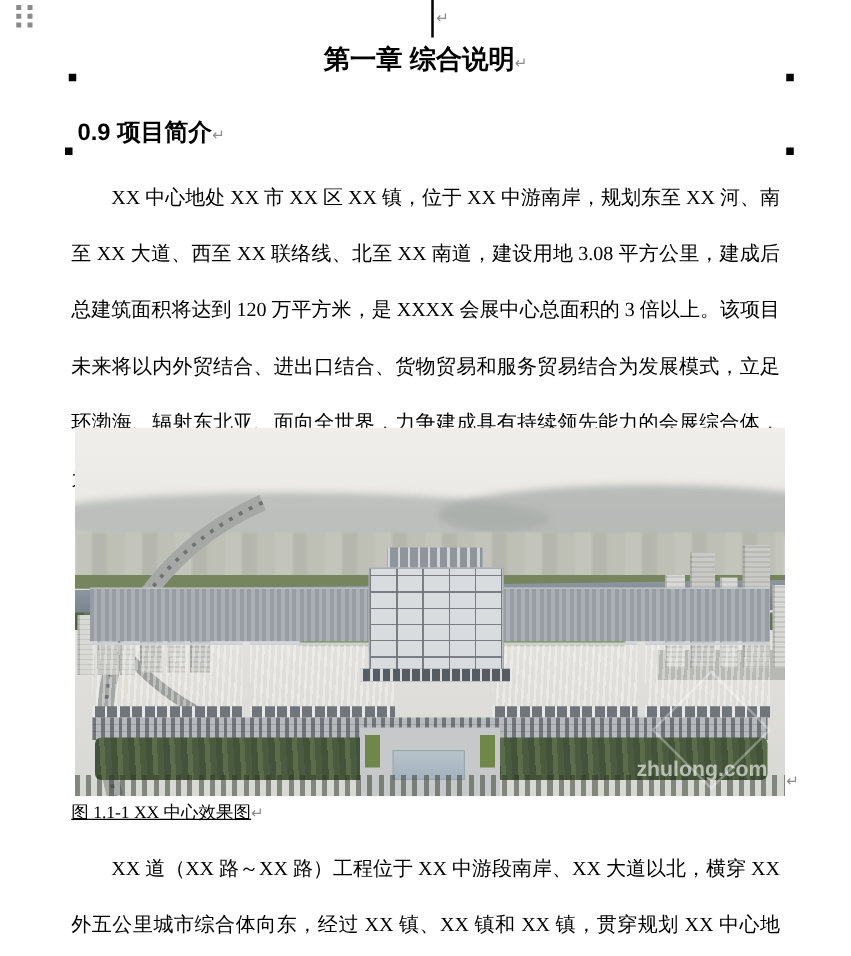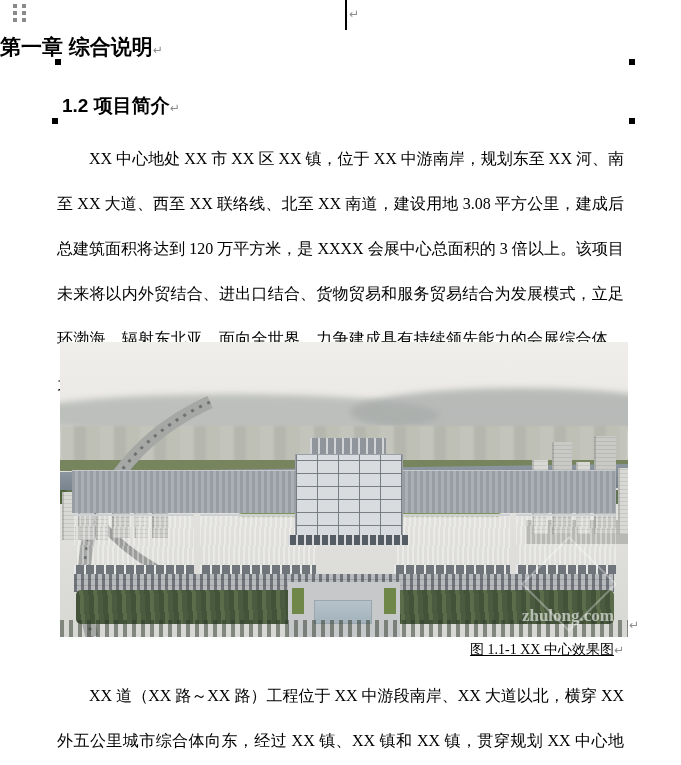--- a/index.html
+++ b/index.html
@@ -12,29 +12,29 @@
   
   .handle-dots { position:absolute; left:13px; top:4px; display:grid;
     grid-template-columns:repeat(2,4px); grid-template-rows:repeat(3,4px); gap:3px 5px; cursor:move; }
   .handle-dots i { width:4px; height:4px; background:#8a8a8a; display:block; }
   .cursor-line { position:absolute; left:345px; top:0; width:2px; height:30px; background:#000; }
   .pilcrow { color:#8c8c8c; font-family:"DejaVu Sans",sans-serif; font-size:12px; font-weight:normal; }
   .pilcrow.abs { position:absolute; }
   .corner-square { position:absolute; width:6px; height:6px; background:#000; }
 
   
-  .chapter-title { position:absolute; left:0; right:0; top:33px; 
+  .chapter-title { position:absolute; left:0; right:0; top:33px; text-align:center;
     font-family:"Liberation Sans","DejaVu Sans",sans-serif; font-weight:bold; font-size:21px; }
   .section-heading { position:absolute; left:62px; top:93px;
     font-family:"Liberation Sans","DejaVu Sans",sans-serif; font-weight:bold; font-size:19px; }
   .para { position:absolute; left:57px; width:567px; font-size:16px; line-height:45px;
     text-align:justify; text-indent:32px; }
   .para1 { top:136px; }
   .para2 { top:673px; }
-  .figure-caption { position:absolute; left:57px; width:567px; top:641px; text-align:right;
+  .figure-caption { position:absolute; left:57px; width:567px; top:641px; text-align:left;
     font-size:14px; }
   .figure-caption .cap-text { text-decoration:underline; }
 
   
   .figure { position:absolute; left:60px; top:342px; width:568px; height:295px; overflow:hidden; }
   .figure > div { position:absolute; }
   .fig-sky { inset:0; background:linear-gradient(180deg,#f0eeeb 0%,#e5e4e0 45%,#d7d7d3 100%); }
   .fig-mountain1 { left:-40px; top:52px; width:420px; height:42px; background:#aeb2af;
     border-radius:50%; filter:blur(3px); opacity:.75; }
   .fig-mountain2 { left:290px; top:46px; width:340px; height:48px; background:#a7aba9;
@@ -82,21 +82,21 @@
   .plaza-lawn { top:246px; width:12px; height:26px; background:#6f8748; }
   .pl1 { left:232px; } .pl2 { left:324px; }
   .fig-pool { left:254px; top:258px; width:56px; height:22px;
     background:linear-gradient(180deg,#b7c3cb,#a3b2bc); border:1px solid #9aa6ae; }
   .fig-road { left:0; top:278px; width:568px; height:17px;
     background:linear-gradient(180deg,#9fa1a0,#8c8e8d);
     background-image:repeating-linear-gradient(90deg,rgba(45,55,40,.5) 0 4px,rgba(0,0,0,0) 4px 9px); }
   .fig-wm-logo { left:475px; top:208px; width:64px; height:64px;
     border:2px solid rgba(255,255,255,.32); transform:rotate(45deg); }
   .fig-wm-text { right:14px; top:264px; color:rgba(255,255,255,.6);
-    font-family:Liberation Serif, serif; font-size:17px; font-weight:bold; }
+    font-family:Liberation Sans, sans-serif; font-size:17px; font-weight:bold; }
 </style>
 </head>
 <body>
 
 <div class="page">
 
   <div class="handle-dots">
     <i></i>
       <i></i>
       <i></i>
@@ -110,21 +110,21 @@
   <div class="corner-square" style="left:55px;top:59px;"></div>
   <div class="corner-square" style="left:629px;top:59px;"></div>
   <div class="corner-square" style="left:52px;top:118px;"></div>
   <div class="corner-square" style="left:629px;top:118px;"></div>
 
   <div class="chapter-title">
     <span>第一章 综合说明</span><span class="pilcrow">↵</span>
   </div>
 
   <div class="section-heading">
-    <span>1.2 项目简介</span><span class="pilcrow">↵</span>
+    <span>0.9 项目简介</span><span class="pilcrow">↵</span>
   </div>
 
   <div class="para para1">
     <span>XX 中心地处 XX 市 XX 区 XX 镇，位于 XX 中游南岸，规划东至 XX 河、南至 XX 大道、西至 XX 联络线、北至 XX 南道，建设用地 3.08 平方公里，建成后总建筑面积将达到 120 万平方米，是 XXXX 会展中心总面积的 3 倍以上。该项目未来将以内外贸结合、进出口结合、货物贸易和服务贸易结合为发展模式，立足环渤海、辐射东北亚、面向全世界，力争建成具有持续领先能力的会展综合体，为推动 XX 北方经济中心建设和优化我国会展业战略发展布局服务。</span><span class="pilcrow">↵</span>
   </div>
 
   <div class="figure">
     <div class="fig-sky"></div>
     <div class="fig-mountain1"></div>
     <div class="fig-mountain2"></div>

